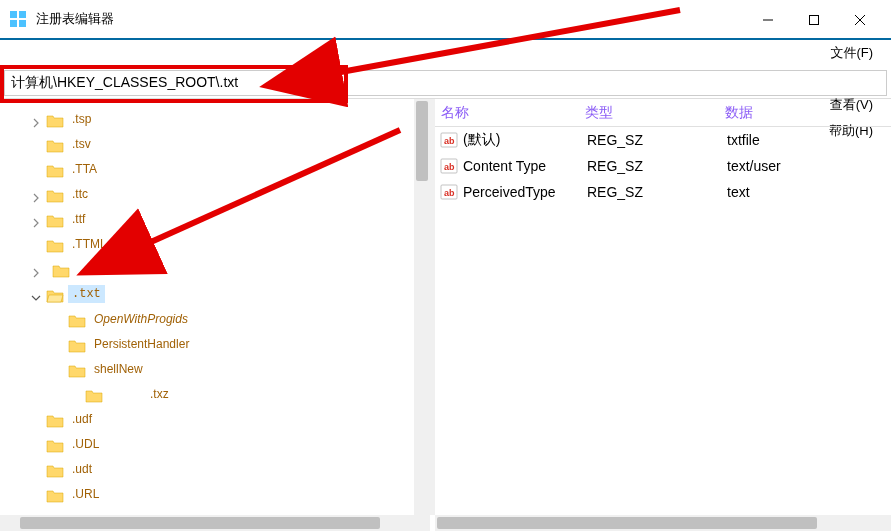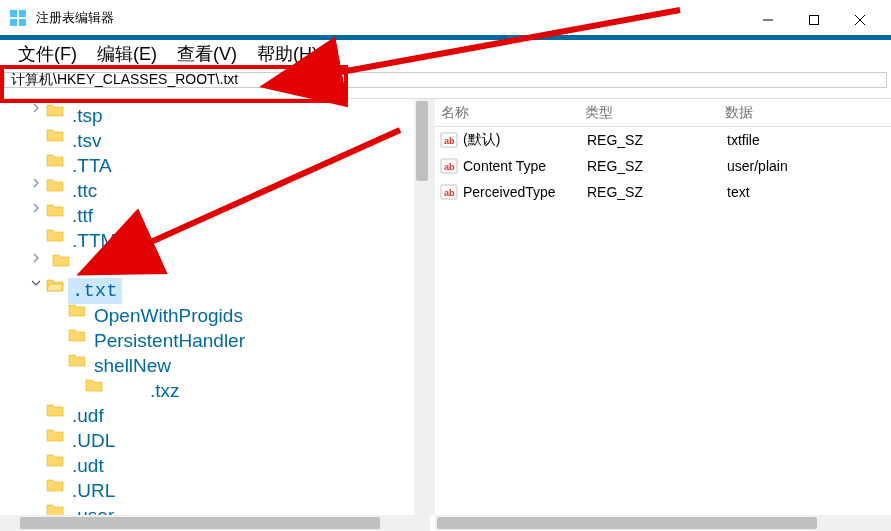--- a/index.html
+++ b/index.html
@@ -1,44 +1,44 @@
 <!DOCTYPE html>
 <html><head>
   <meta charset="utf-8">
   <style>
     * { margin: 0; padding: 0; box-sizing: border-box; font-family: 'Microsoft YaHei', 'Segoe UI', sans-serif; }
     body { width: 891px; height: 531px; background: #fff; overflow: hidden; position: relative; }
     
-    .titlebar { height: 40px; display: flex; align-items: center; padding: 0 8px; background: #fff; border-bottom: 5px solid #0369a1; }
+    .titlebar { height: 40px; display: flex; align-items: center; padding: 0 8px; background: #fff; border-bottom: 2px solid #0369a1; }
     .titlebar-icon { width: 20px; height: 20px; margin-right: 8px; display: flex; align-items: center; justify-content: center; }
     .titlebar-title { font-size: 13px; color: #000; flex: 1; }
     .win-controls { display: flex; height: 100%; }
     .win-btn { width: 46px; height: 40px; display: flex; align-items: center; justify-content: center; cursor: pointer; }
     
-    .menubar { height: 28px; display: flex; align-items: center; padding: 0 8px; font-size: 18px; }
+    .menubar { height: 28px; display: flex; align-items: flex-end; padding: 0 8px; font-size: 13px; flex-direction: column; }
     .menu-item { padding: 4px 10px; cursor: pointer; }
     
     .addressbar-wrap { position: relative; height: 30px; padding: 2px 4px; }
-    .addressbar { width: 100%; height: 16px; border: 1px solid #ccc; padding: 2px 6px; font-size: 14px; background: #fff; }
+    .addressbar { width: 100%; height: 26px; border: 1px solid #ccc; padding: 2px 6px; font-size: 14px; background: #fff; }
     .red-box { position: absolute; left: 0; top: -3px; width: 348px; height: 38px; border: 4px solid #e30000; pointer-events: none; z-index: 100; }
     
     .content { display: flex; height: calc(531px - 40px - 28px - 30px - 16px); border-top: 1px solid #ddd; }
     
     .tree-panel { width: 430px; overflow: hidden; position: relative; }
     .tree-scroll { height: 100%; overflow: hidden; padding: 4px 0 0 28px; }
-    .tree-node { display: flex; align-items: flex-start; height: 25px; font-size: 19px; color: #0369a1; cursor: pointer; white-space: nowrap; }
+    .tree-node { display: flex; align-items: flex-end; height: 25px; font-size: 12px; color: #a16207; cursor: pointer; white-space: nowrap; }
     .tree-node.selected .node-label { background: #cce8ff; font-family: Liberation Mono, monospace; }
     .expander { width: 16px; display: flex; align-items: center; justify-content: center; color: #666; font-size: 10px; }
     .folder-icon { width: 18px; height: 14px; margin: 0 4px 0 2px; display: flex; align-items: center; }
     .node-label { padding: 2px 4px; }
     
     .splitter { width: 5px; background: #f0f0f0; cursor: ew-resize; }
     
     .values-panel { flex: 1; overflow: hidden; position: relative; }
-    .values-header { display: flex; height: 28px; align-items: center; border-bottom: 1px solid #e0e0e0; font-size: 14px; color: #737373; }
+    .values-header { display: flex; height: 28px; align-items: center; border-bottom: 1px solid #e0e0e0; font-size: 14px; color: #8b5cf6; }
     .col-name { width: 150px; padding-left: 6px; }
     .col-type { width: 140px; }
     .col-data { flex: 1; }
     .value-row { display: flex; height: 26px; align-items: center; font-size: 14px; cursor: pointer; }
     .value-icon { width: 20px; height: 18px; margin: 0 4px; display: flex; align-items: center; justify-content: center; }
     .value-name { width: 124px; }
     .value-type { width: 140px; }
     .value-data { flex: 1; }
     
     .vscroll { position: absolute; right: 0; top: 0; width: 16px; height: 100%; background: #f0f0f0; }
@@ -191,21 +191,21 @@
             </svg>
           </span>
           <span class="folder-icon">
             <svg width="18" height="14" viewBox="0 0 18 14">
     <path d="M1,3 L1,13 L17,13 L17,4 L8,4 L7,2 L1,2 Z" fill="#ffd86b" stroke="#d9a400" stroke-width="0.5"></path>
     <path d="M1,13 L3,6 L17,6 L15,13 Z" fill="#ffe79a" stroke="#d9a400" stroke-width="0.5"></path>
   </svg>
           </span>
           <span class="node-label">.txt</span>
         </div>
-        <div class="tree-node" style="padding-left: 22px;">
+        <div class="tree-node" style="padding-left: 22px; font-style: italic;">
           <span class="expander"></span>
           <span class="folder-icon">
             <svg width="18" height="14" viewBox="0 0 18 14">
     <path d="M1,3 L1,13 L17,13 L17,4 L8,4 L7,2 L1,2 Z" fill="#ffd86b" stroke="#d9a400" stroke-width="0.5"></path>
 
   </svg>
           </span>
           <span class="node-label">OpenWithProgids</span>
         </div>
         <div class="tree-node" style="padding-left: 22px;">
@@ -314,21 +314,21 @@
         </div>
         <div class="value-row">
           <span class="value-icon">
             <svg width="18" height="18" viewBox="0 0 18 18">
     <rect x="1" y="2" width="16" height="14" rx="1" fill="#fff" stroke="#aaa" stroke-width="0.7"></rect>
     <text x="4" y="13" font-size="9" font-weight="bold" fill="#d93025">ab</text>
   </svg>
           </span>
           <span class="value-name">Content Type</span>
           <span class="value-type">REG_SZ</span>
-          <span class="value-data">user/plain</span>
+          <span class="value-data">text/user</span>
         </div>
         <div class="value-row">
           <span class="value-icon">
             <svg width="18" height="18" viewBox="0 0 18 18">
     <rect x="1" y="2" width="16" height="14" rx="1" fill="#fff" stroke="#aaa" stroke-width="0.7"></rect>
     <text x="4" y="13" font-size="9" font-weight="bold" fill="#d93025">ab</text>
   </svg>
           </span>
           <span class="value-name">PerceivedType</span>
           <span class="value-type">REG_SZ</span>

